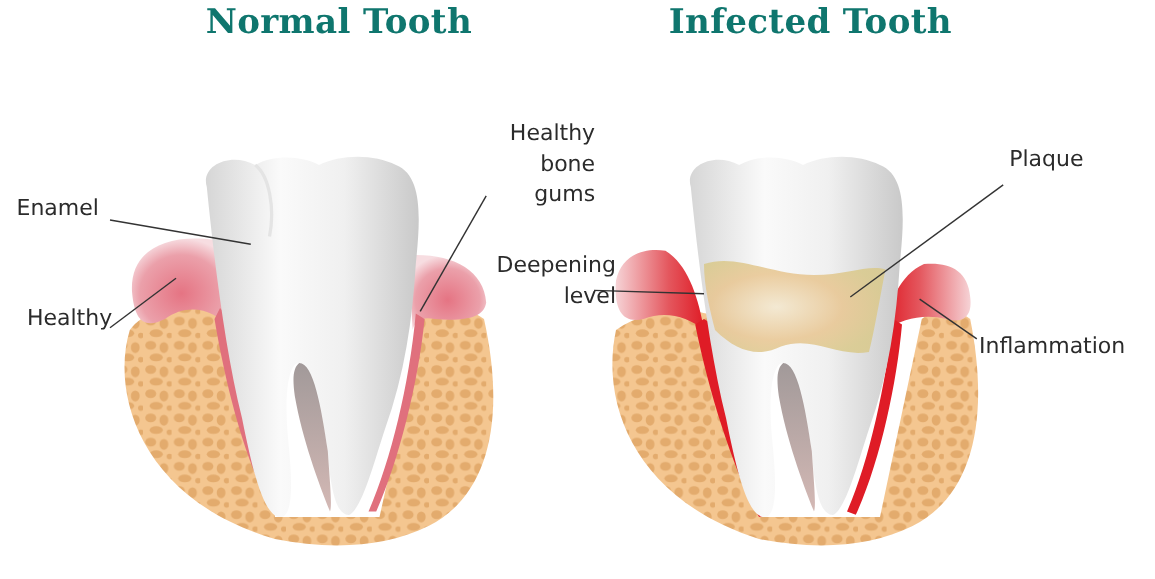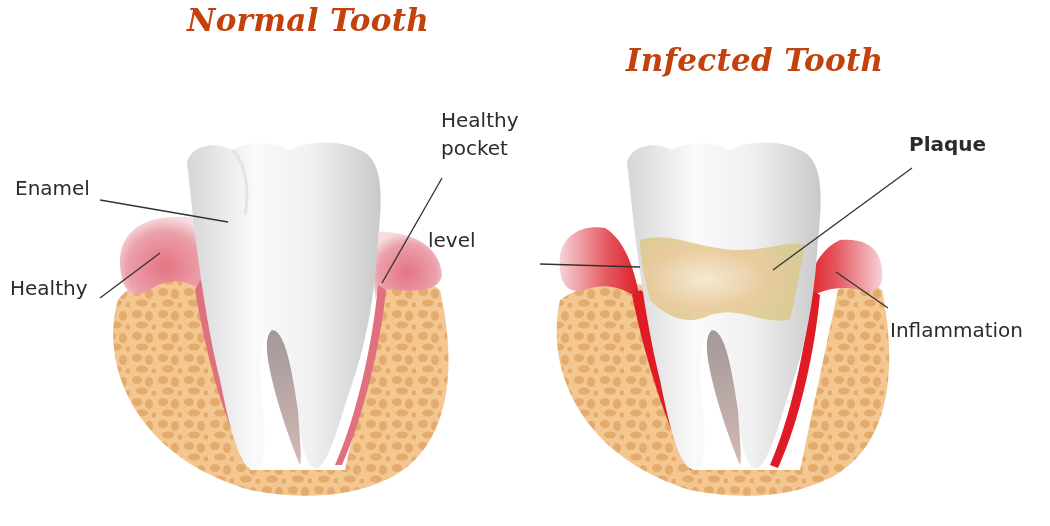--- a/index.html
+++ b/index.html
@@ -1,18 +1,18 @@
 <!DOCTYPE html>
 <html><head>
 <meta charset="utf-8">
 <style>
   html, body { margin: 0; padding: 0; background: #ffffff; }
   body { width: 1050px; height: 526px; position: relative; overflow: hidden; font-family: "Liberation Sans", sans-serif; }
-  .title { position: absolute; top: 2px; font-family: "DejaVu Serif", serif; font-weight: bold; font-size: 31px; color: #c2410c; letter-spacing: 0.3px; font-style: italic; }
-  .label { position: absolute; font-family: "DejaVu Sans", sans-serif; font-size: 20px; color: #2b2b2b; line-height: 28px; text-align: left; }
+  .title { position: absolute; top: 2px; font-family: "DejaVu Serif", serif; font-weight: bold; font-size: 31px; color: #0f766e; letter-spacing: 0.3px; }
+  .label { position: absolute; font-family: "DejaVu Sans", sans-serif; font-size: 20px; color: #2b2b2b; line-height: 28px; text-align: right; }
   .label.left { text-align: right; }
   svg.art { position: absolute; left: 0; top: 0; }
 </style>
 </head>
 <body>
 
 <svg class="art" width="1050" height="526" viewBox="0 0 1050 526">
   <defs>
     <radialGradient id="gumHealthy" cx="50%" cy="60%" r="60%">
       <stop offset="0%" stop-color="#e57483"></stop>
@@ -80,34 +80,36 @@
     <path d="M628,170 C622,150 650,138 672,150 C690,140 715,142 730,150 C750,140 780,140 800,150 C825,160 822,200 818,240 C815,290 808,340 790,390 C780,420 770,460 758,468 C745,470 740,440 738,410 C732,370 722,330 712,330 C702,330 698,360 702,400 C705,430 708,470 695,470 C680,470 670,430 660,380 C645,320 635,240 628,170 Z" fill="url(#toothGrad)"></path>
     <path d="M712,330 C725,330 732,370 738,410 C740,440 742,460 740,465 C730,440 715,400 708,360 C706,345 706,335 712,330 Z" fill="url(#rootGap)" opacity="0.8"></path>
     <path d="M640,240 C670,230 700,250 740,250 C770,250 790,240 805,245 C800,270 795,300 790,320 C760,325 740,305 710,315 C690,325 670,320 650,300 C645,280 640,260 640,240 Z" fill="url(#plaqueGrad)" opacity="0.85"></path>
     <line x1="540" y1="264" x2="640" y2="267" stroke="#333" stroke-width="1.3"></line>
     <line x1="912" y1="168" x2="773" y2="270" stroke="#333" stroke-width="1.3"></line>
     <line x1="888" y1="308" x2="836" y2="272" stroke="#333" stroke-width="1.3"></line>
   </g>
 </svg>
 
 <div class="title" style="left:187px;">Normal Tooth</div>
-<div class="title" style="left:626px;margin-top:40px;">Infected Tooth</div>
+<div class="title" style="left:608px;">Infected Tooth</div>
 
 <div class="label left" style="left:15px; top:174px;">
   <span>Enamel</span>
 </div>
 <div class="label" style="left:10px; top:274px; width:92px;">
   <div>Healthy</div>
 </div>
 <div class="label" style="left:441px; top:106px; width:100px;">
   <div>Healthy</div>
-  <div>pocket</div>
+  <div>bone</div>
+  <div>gums</div>
 </div>
 
 <div class="label" style="left:428px; top:226px; width:132px;">
+  <div>Deepening</div>
   <div>level</div>
 </div>
-<div class="label" style="left:909px; top:130px; width:110px;font-weight:bold;">
+<div class="label" style="left:875px; top:130px; width:110px;">
   <div>Plaque</div>
 </div>
-<div class="label left" style="left:890px; top:316px;">
+<div class="label left" style="left:890px; top:300px;">
   <span>Inflammation</span>
 </div>
 
 </body></html>

